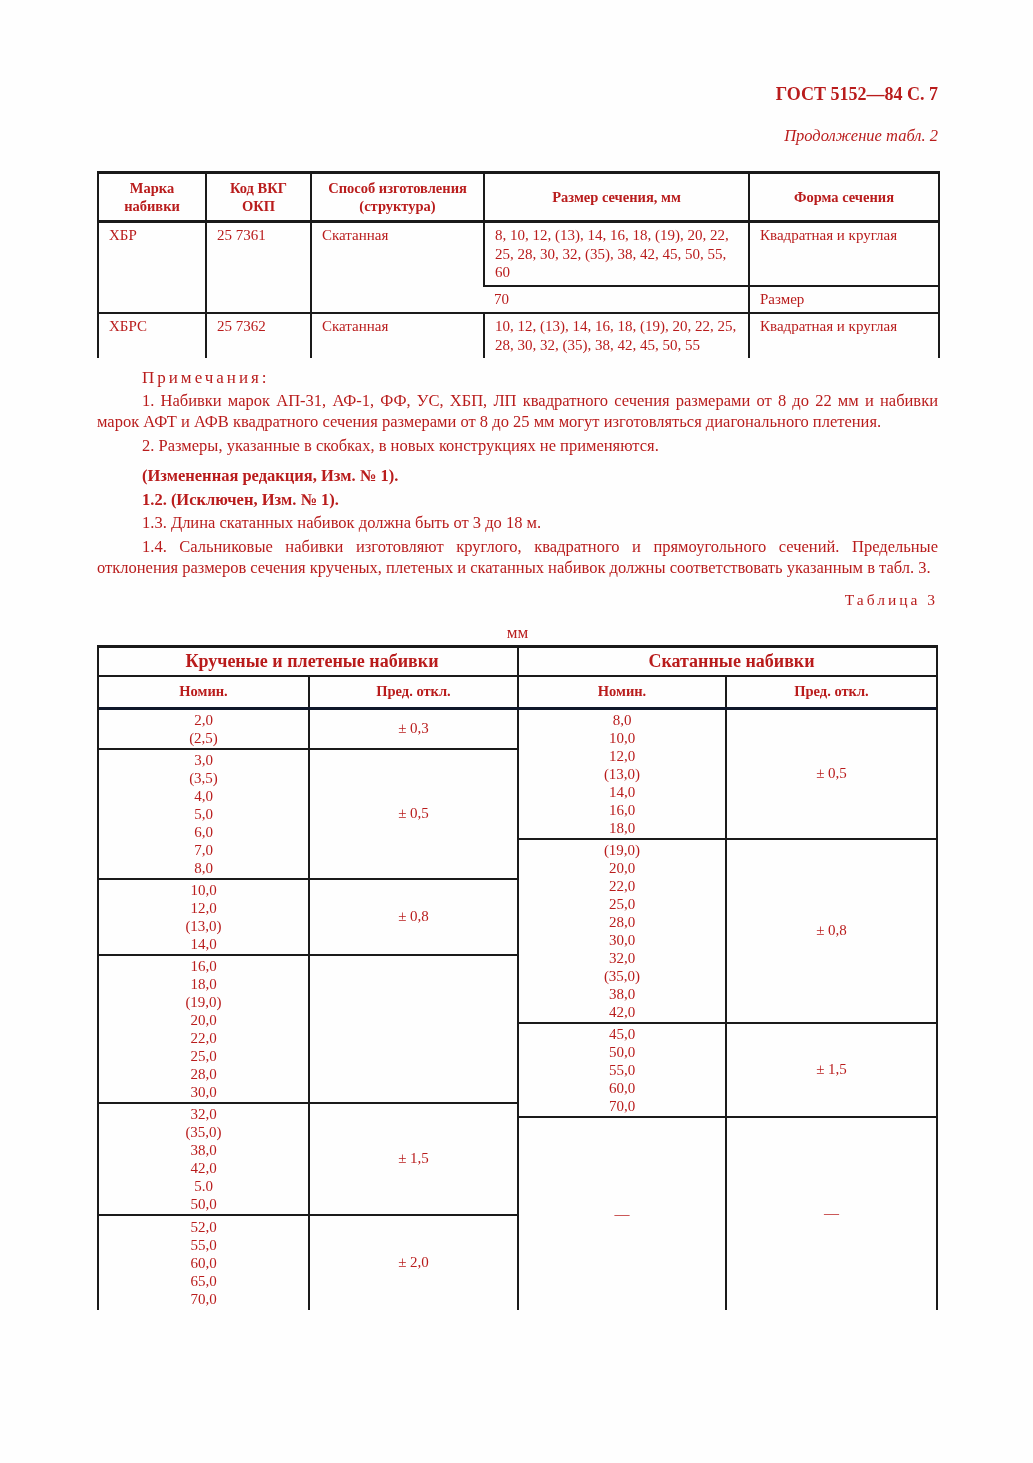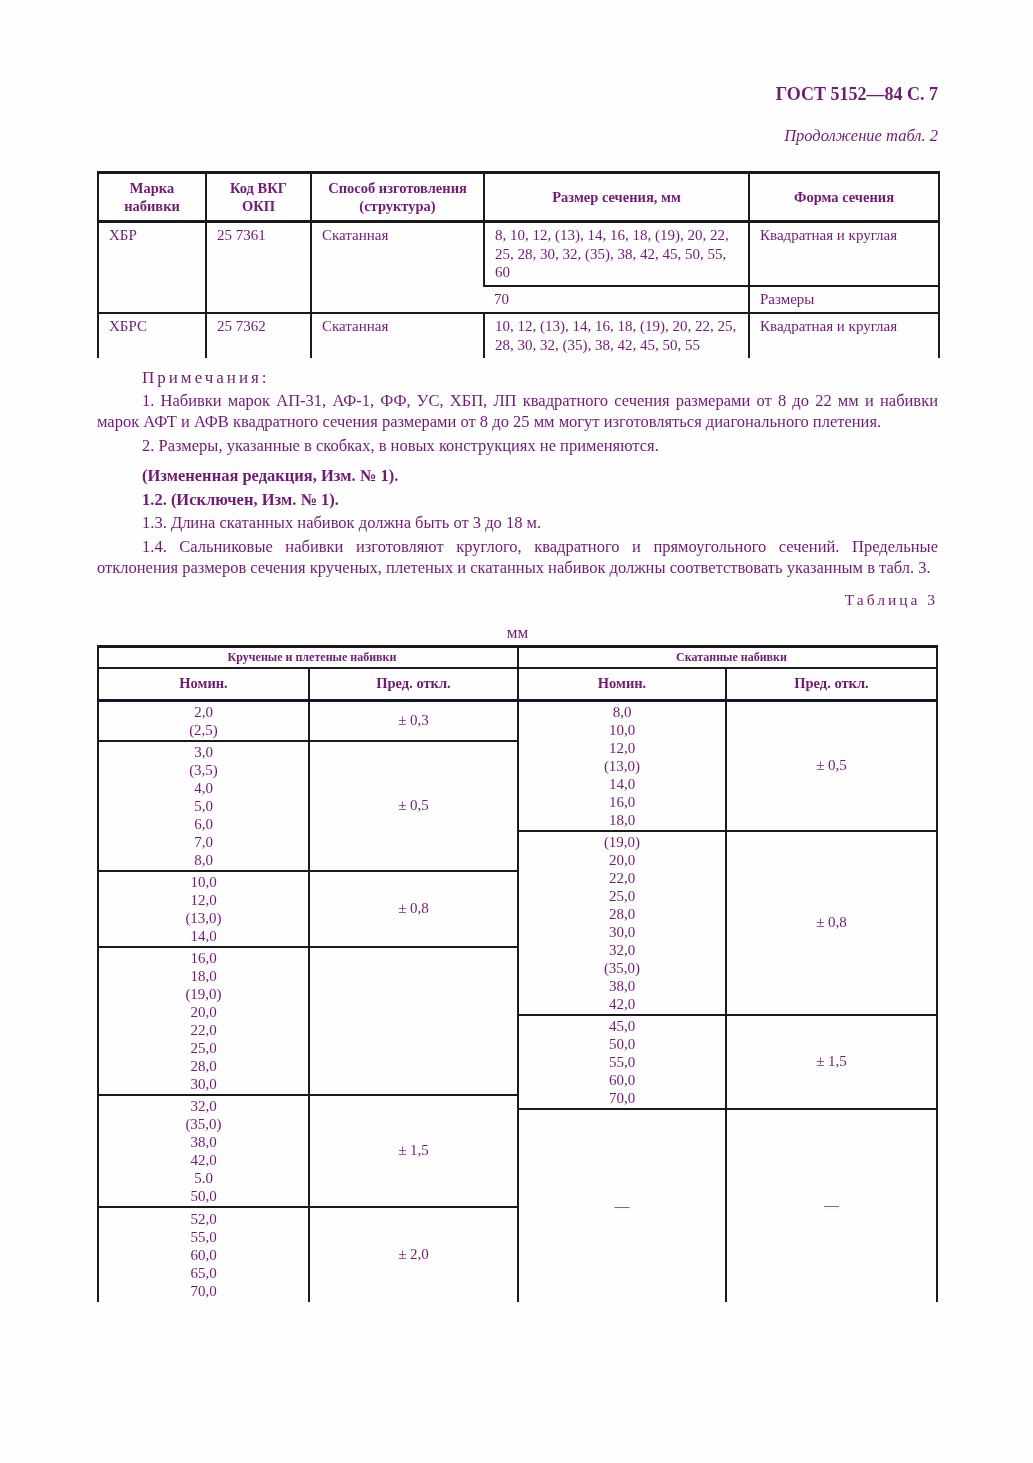--- a/index.html
+++ b/index.html
@@ -1,21 +1,21 @@
 <!DOCTYPE html>
 <html><head>
 <meta charset="utf-8">
 <style>
   html,body{margin:0;padding:0;background:#e8e8e8;}
   .page{
     position:relative;
     width:1033px;height:1463px;
     margin:0 auto;
     background:#fefefe;
-    color:#701a75;
+    color:#b91c1c;
     font-family:"Liberation Serif","DejaVu Serif",serif;
     box-sizing:border-box;
     padding:84px 95px 0 97px;
     overflow:hidden;
   }
   
   .doc-header{text-align:right;font-weight:bold;font-size:18px;line-height:20px;}
   .tbl-caption-cont{text-align:right;font-style:italic;font-size:16.5px;margin-top:22px;}
 
   
@@ -56,22 +56,22 @@
   
   .t3{
     width:841px;box-sizing:border-box;
     border-top:3px solid #1a1a1a;
     border-left:2px solid #1a1a1a;
     border-right:2px solid #1a1a1a;
     font-size:15px;
   }
   .t3 .grouphead{display:flex;border-bottom:2px solid #1a1a1a;}
   .t3 .grouphead .gcell{
-    height:19px;display:flex;align-items:center;justify-content:center;
-    font-weight:600;font-size:12px;box-sizing:border-box;padding-left:8px;
+    height:27px;display:flex;align-items:center;justify-content:center;
+    font-weight:600;font-size:18px;box-sizing:border-box;padding-left:8px;
   }
   .t3 .grouphead .gcell.gl{width:420px;border-right:2px solid #1a1a1a;}
   .t3 .grouphead .gcell.gr{flex:1;}
   .t3 .subhead{display:flex;border-bottom:3px solid #0f172a;}
   .t3 .subhead .scell{
     height:30px;display:flex;align-items:center;justify-content:center;
     font-weight:600;font-size:14.5px;box-sizing:border-box;
   }
   .t3 .subhead .s1{width:211px;border-right:2px solid #1a1a1a;}
   .t3 .subhead .s2{width:209px;border-right:2px solid #1a1a1a;}
@@ -120,21 +120,21 @@
       </tr>
       <tr>
         <td rowspan="2" class="sep">ХБР</td>
         <td rowspan="2" class="sep">25 7361</td>
         <td rowspan="2" class="sep">Скатанная</td>
         <td class="sep">8, 10, 12, (13), 14, 16, 18, (19), 20, 22, 25, 28, 30, 32, (35), 38, 42, 45, 50, 55, 60</td>
         <td class="sep">Квадратная и круглая</td>
       </tr>
       <tr>
         <td class="sep">70</td>
-        <td class="sep">Размеры</td>
+        <td class="sep">Размер</td>
       </tr>
       <tr>
         <td>ХБРС</td>
         <td>25 7362</td>
         <td>Скатанная</td>
         <td>10, 12, (13), 14, 16, 18, (19), 20, 22, 25, 28, 30, 32, (35), 38, 42, 45, 50, 55</td>
         <td>Квадратная и круглая</td>
       </tr>
     </tbody>
   </table>

